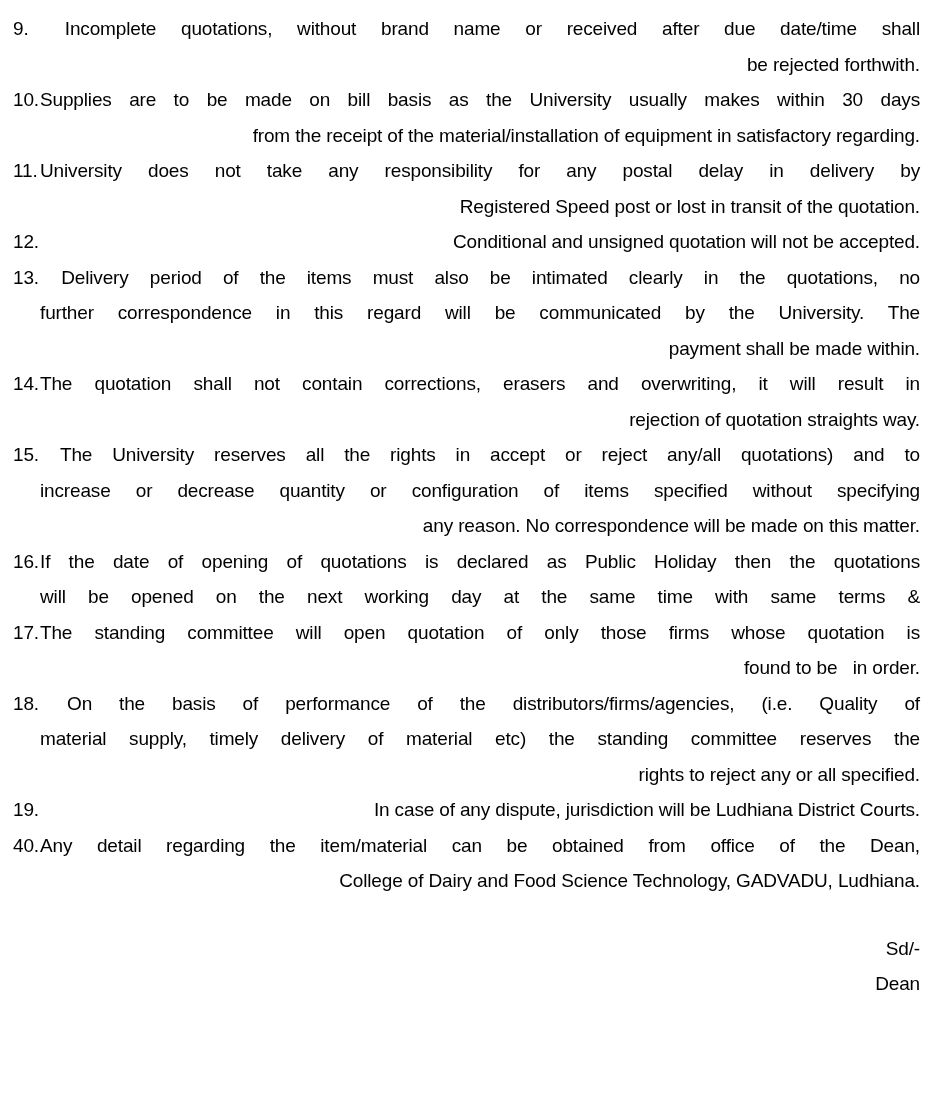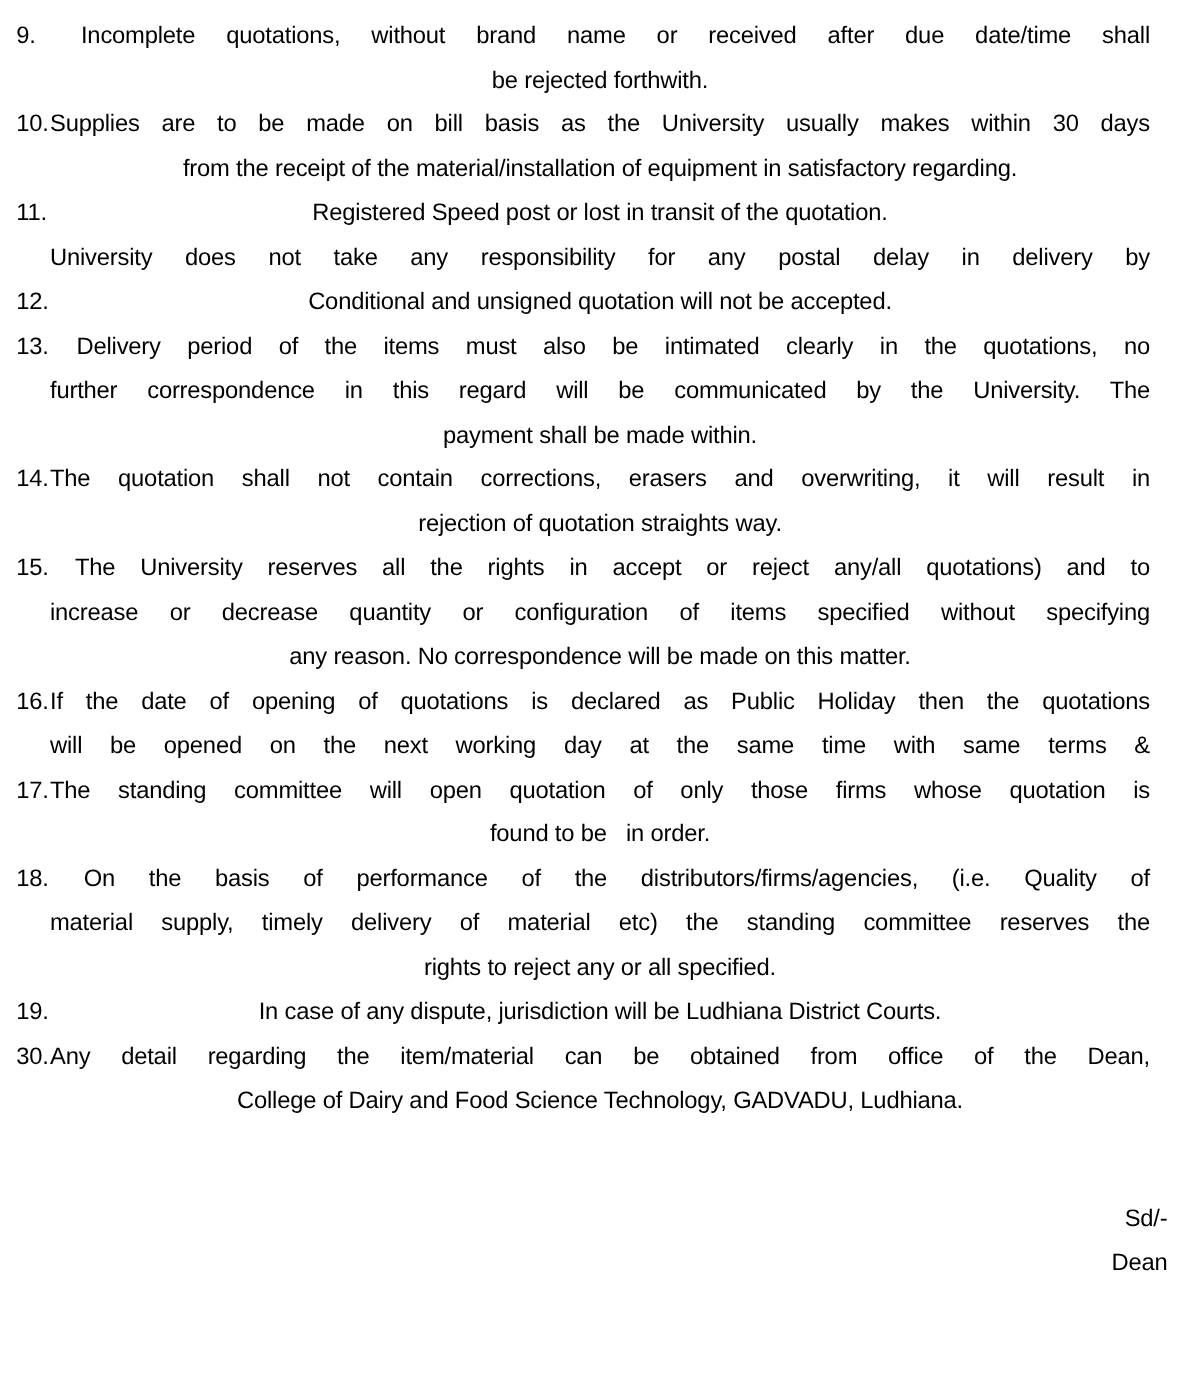--- a/index.html
+++ b/index.html
@@ -31,29 +31,29 @@
   }
   .num {
     flex: 0 0 27px;
     text-align: left;
   }
   .lines {
     flex: 1 1 auto;
     min-width: 0;
   }
   .line {
-    text-align: center;
+    text-align: right;
   }
   .line.justified {
     text-align: justify;
     text-align-last: justify;
   }
   .signature {
-    margin-top: 59px;
-    padding-right: 8px;
+    margin-top: 32px;
+    padding-right: 22px;
     text-align: right;
   }
   .sig-line {
     text-align: right;
   }
 </style>
 </head>
 <body>
 
 <div class="page">
@@ -68,22 +68,22 @@
       <div class="item">
         <span class="num">10.</span>
         <div class="lines">
           <div class="line justified">Supplies are to be made on bill basis as the University usually makes within 30 days</div>
           <div class="line">from the receipt of the material/installation of equipment in satisfactory regarding.</div>
         </div>
       </div>
       <div class="item">
         <span class="num">11.</span>
         <div class="lines">
+          <div class="line justified">University does not take any responsibility for any postal delay in delivery by</div>
           <div class="line">Registered Speed post or lost in transit of the quotation.</div>
-          <div class="line justified">University does not take any responsibility for any postal delay in delivery by</div>
         </div>
       </div>
       <div class="item">
         <span class="num">12.</span>
         <div class="lines">
           <div class="line">Conditional and unsigned quotation will not be accepted.</div>
         </div>
       </div>
       <div class="item">
         <span class="num">13.</span>
@@ -130,21 +130,21 @@
           <div class="line">rights to reject any or all specified.</div>
         </div>
       </div>
       <div class="item">
         <span class="num">19.</span>
         <div class="lines">
           <div class="line">In case of any dispute, jurisdiction will be Ludhiana District Courts.</div>
         </div>
       </div>
       <div class="item">
-        <span class="num">30.</span>
+        <span class="num">40.</span>
         <div class="lines">
           <div class="line justified">Any detail regarding the item/material can be obtained from office of the Dean,</div>
           <div class="line">College of Dairy and Food Science Technology, GADVADU, Ludhiana.</div>
         </div>
       </div>
     </div>
   <div class="signature">
     <div class="sig-line">Sd/-</div>
     <div class="sig-line">Dean</div>
   </div>

